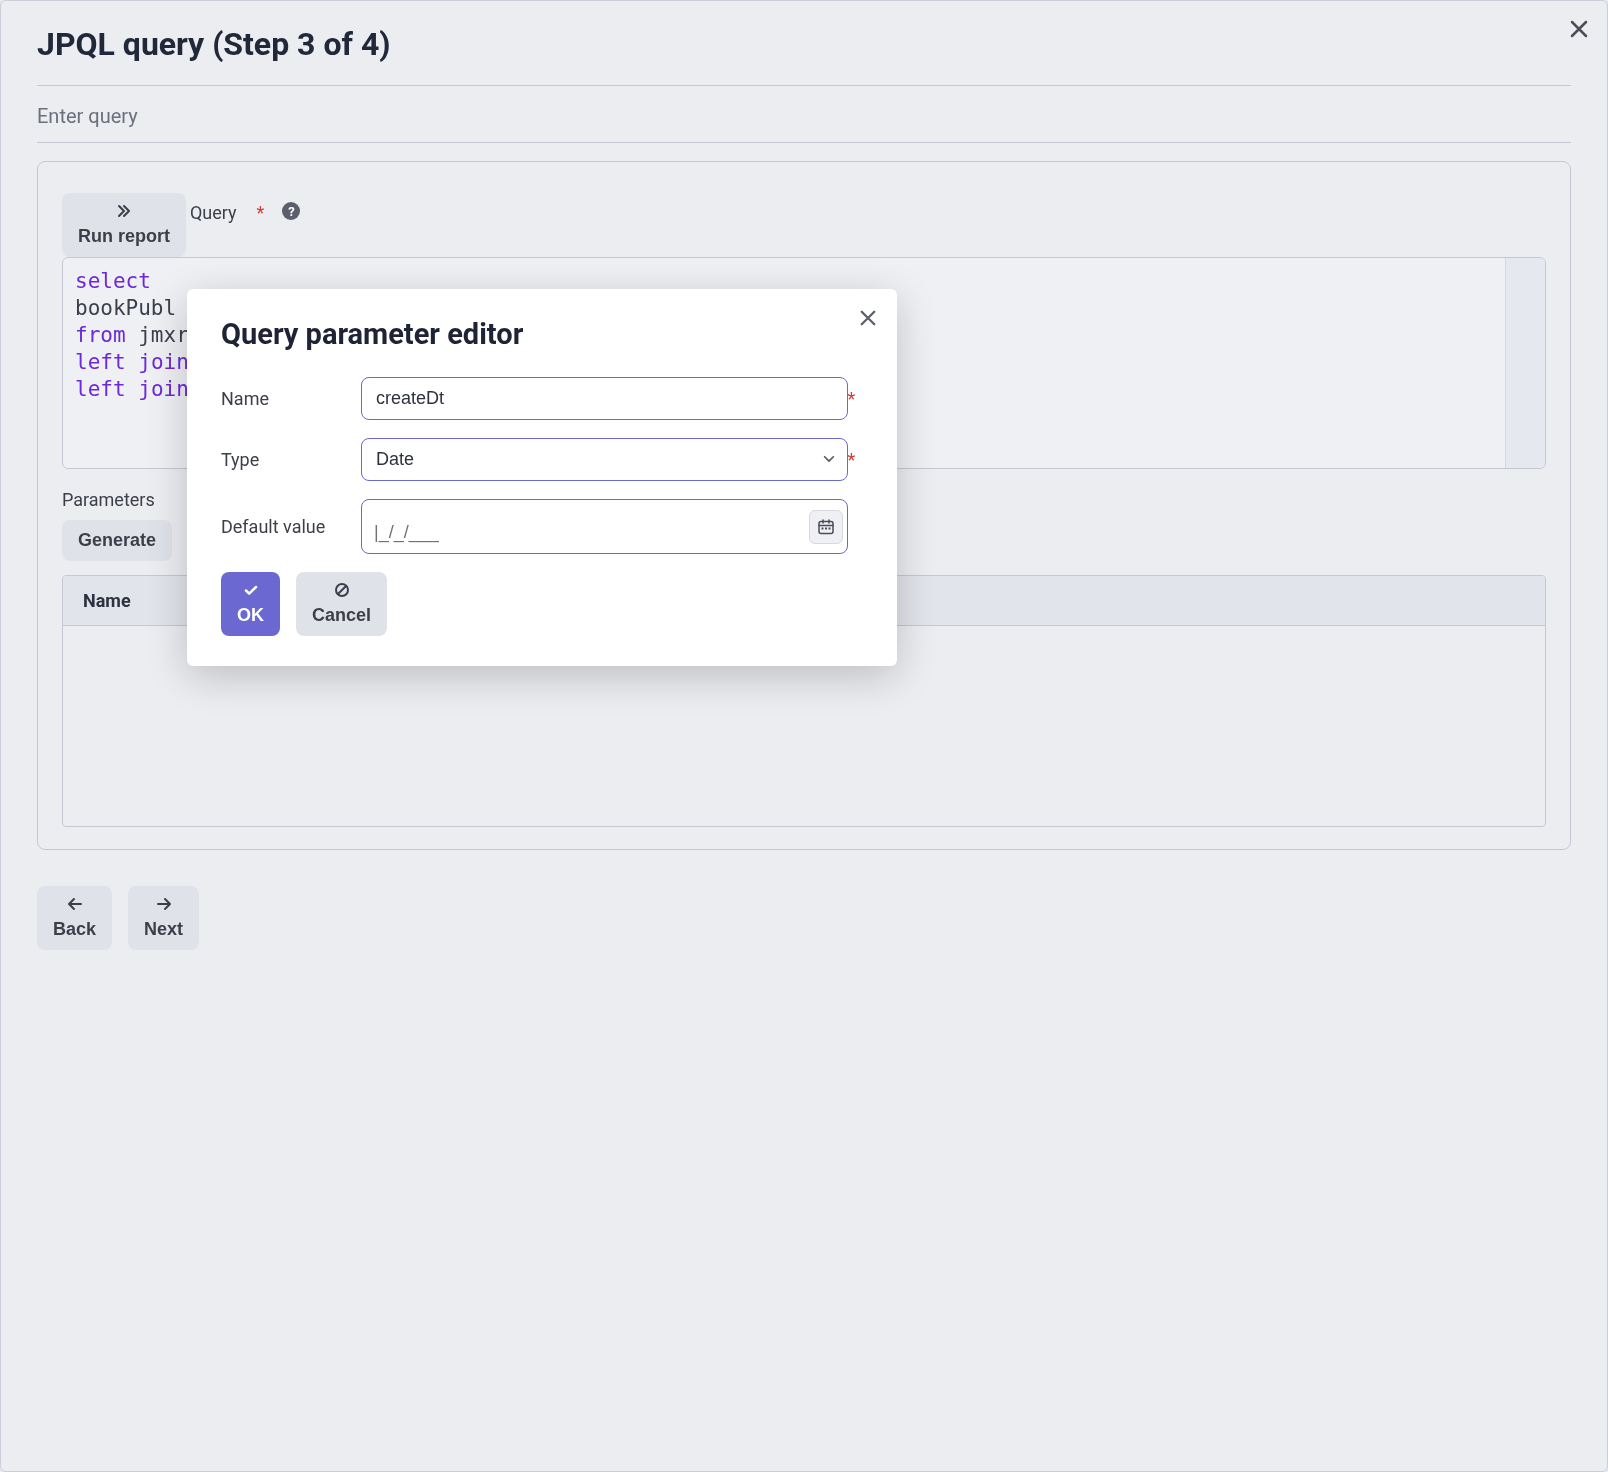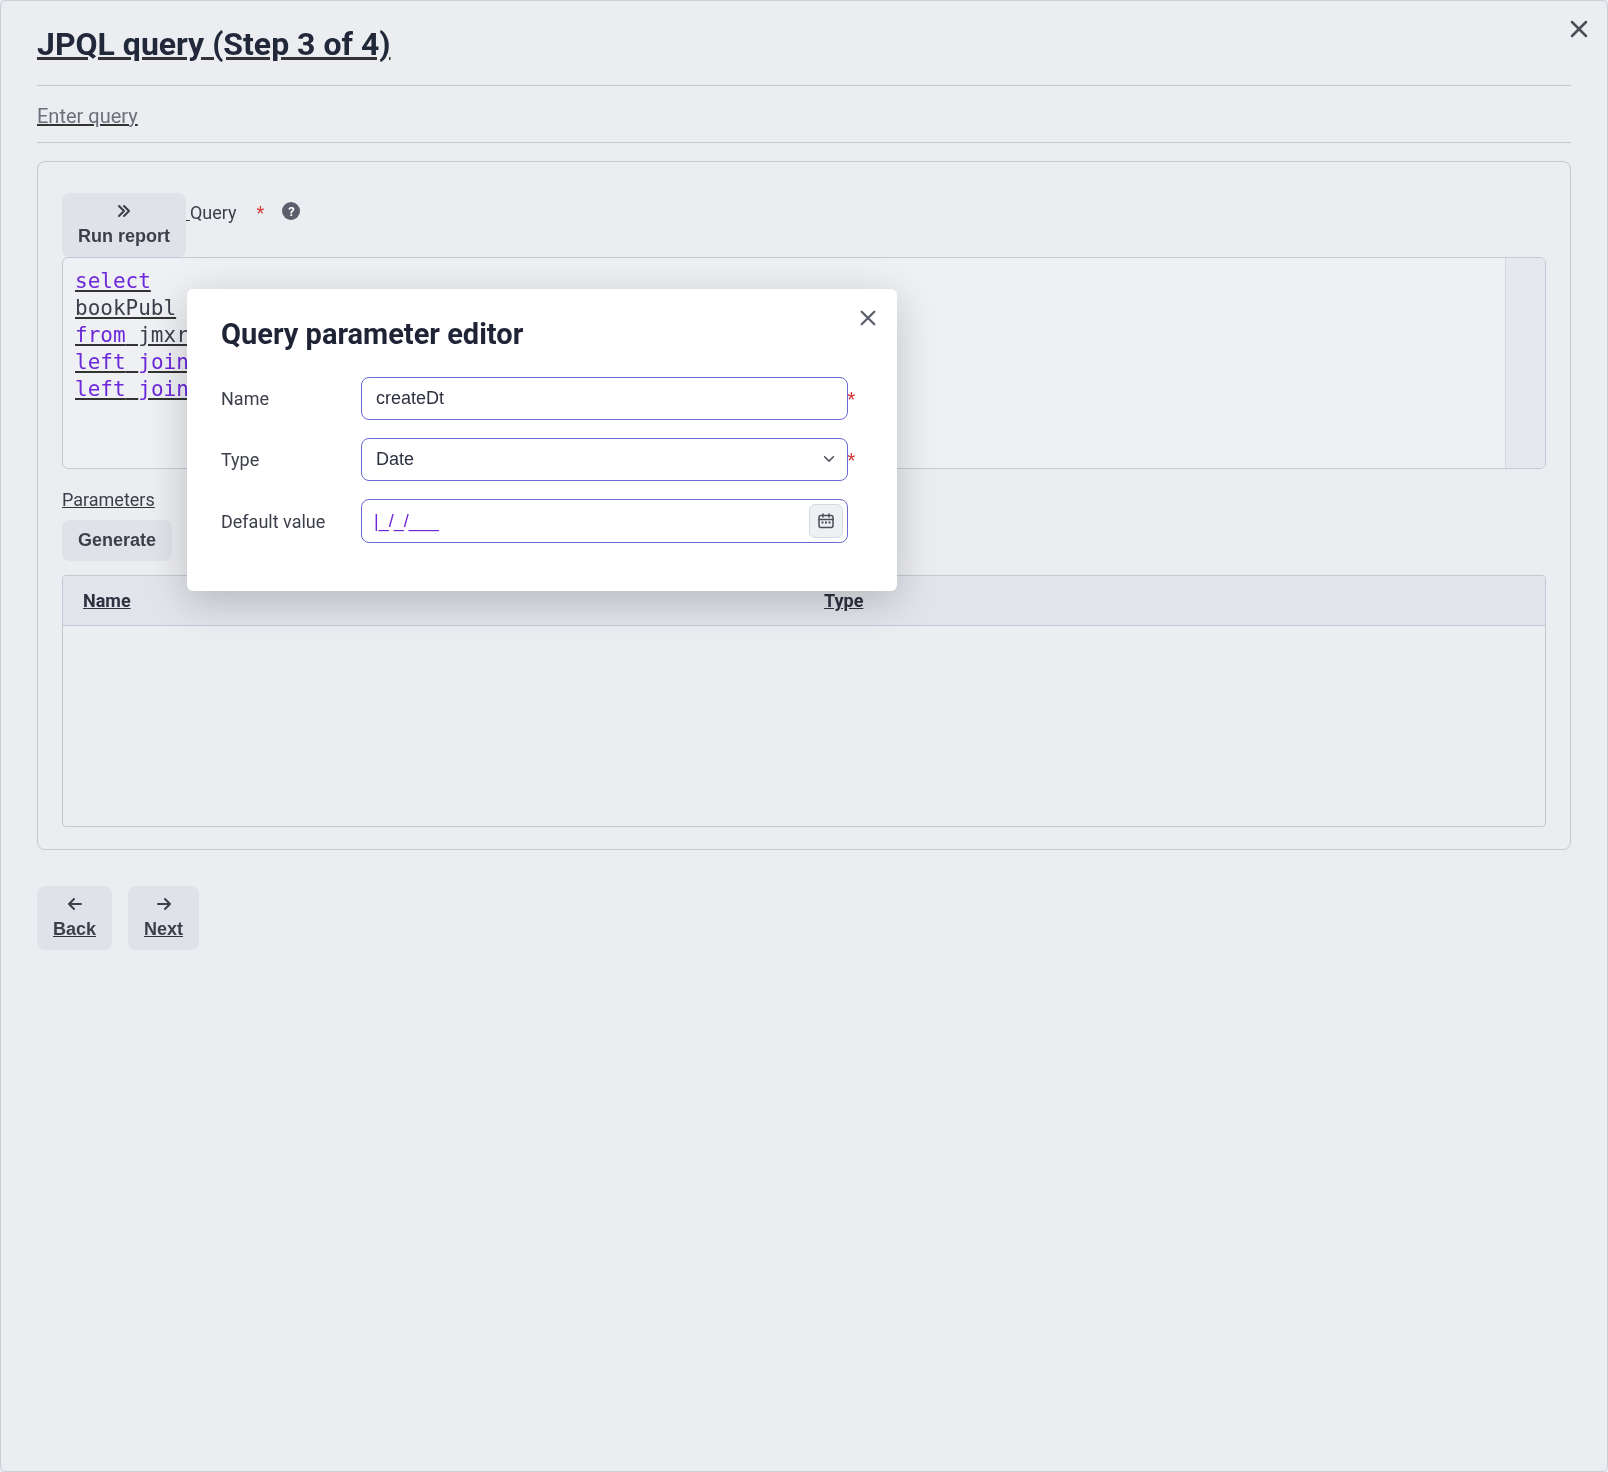--- a/index.html
+++ b/index.html
@@ -28,21 +28,20 @@
     display: flex;
     align-items: center;
     justify-content: center;
     color: #4b4e57;
     cursor: pointer;
     font-size: 28px;
     line-height: 1;
   }
   .page-content {
     padding: 24px 36px 24px 36px;
-    text-decoration: underline;
   }
   .page-title {
     font-size: 32px;
     font-weight: 700;
     color: #20283a;
     margin-bottom: 22px;
   }
   .hr {
     border: none;
     border-top: 1px solid #c5c8d2;
@@ -202,22 +201,23 @@
     pointer-events:none; color:#5b5f6b;
   }
   .date-wrap {
     position:relative; width:100%;
     display:flex; align-items:center;
     border:1px solid #6b68d1; border-radius:8px;
     padding: 4px 4px 4px 0;
   }
   .date-in {
     flex:1; border:none; outline:none;
-    padding:6px 12px; font-size:18px; color:#6d28d9;
+    padding:6px 12px; font-size:18px; color:#737373;
     background:transparent;
+    margin-top:12px;
   }
   .date-btn {
     width:34px; height:34px;
     background:#eef0f4;
     border:1px solid #d7d9e2;
     border-radius:6px;
     display:flex; align-items:center; justify-content:center;
     cursor:pointer;
   }
   .req-side { width:16px; color:#d43a3a; font-size:18px; }
@@ -343,14 +343,33 @@
                   <rect x="8" y="9.5" width="2" height="2" fill="#4b4e57"></rect>
                   <rect x="11.5" y="9.5" width="2" height="2" fill="#4b4e57"></rect>
                 </svg>
             </span>
           </div>
         </div>
         <span class="req-side"></span>
       </div>
     </div>
 
+    <div class="modal-btns">
+      <button class="btn btn-primary">
+        <span class="icon">
+          <svg width="16" height="16" viewBox="0 0 16 16">
+              <path d="M3 8.5l3.2 3.2L13 5" fill="none" stroke="currentColor" stroke-width="2.5" stroke-linecap="round" stroke-linejoin="round"></path>
+            </svg>
+        </span>
+        <span>OK</span>
+      </button>
+      <button class="btn">
+        <span class="icon">
+          <svg width="16" height="16" viewBox="0 0 16 16">
+              <circle cx="8" cy="8" r="6" fill="none" stroke="currentColor" stroke-width="2"></circle>
+              <path d="M4.5 11.5L11.5 4.5" stroke="currentColor" stroke-width="2" stroke-linecap="round"></path>
+            </svg>
+        </span>
+        <span>Cancel</span>
+      </button>
+    </div>
   </div>
 </div>
 
 </body></html>

